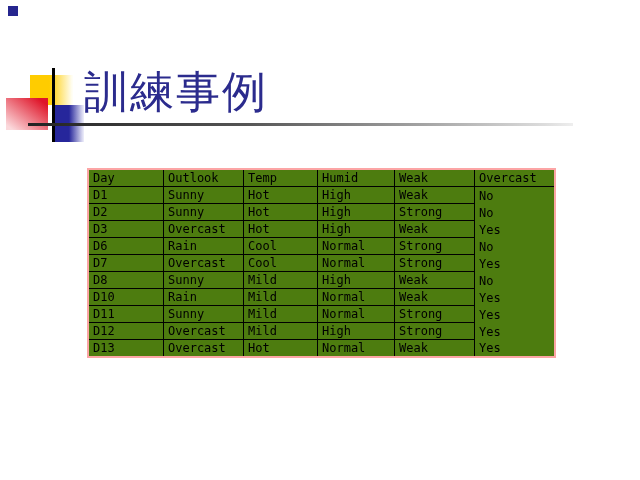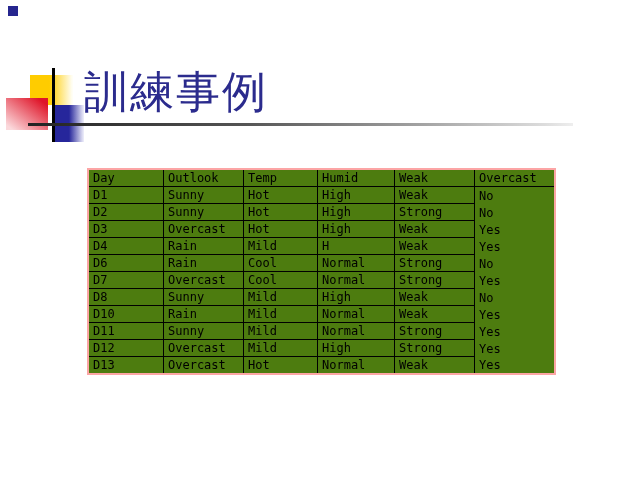--- a/index.html
+++ b/index.html
@@ -102,28 +102,20 @@
         </tr>
         <tr>
           <td>D3</td>
           <td>Overcast</td>
           <td>Hot</td>
           <td>High</td>
           <td>Weak</td>
           <td class="no-bb">Yes</td>
         </tr>
         <tr>
-          <td>D4</td>
-          <td>Rain</td>
-          <td>Mild</td>
-          <td>H</td>
-          <td>Weak</td>
-          <td class="no-bb">Yes</td>
-        </tr>
-        <tr>
           <td>D6</td>
           <td>Rain</td>
           <td>Cool</td>
           <td>Normal</td>
           <td>Strong</td>
           <td class="no-bb">No</td>
         </tr>
         <tr>
           <td>D7</td>
           <td>Overcast</td>

